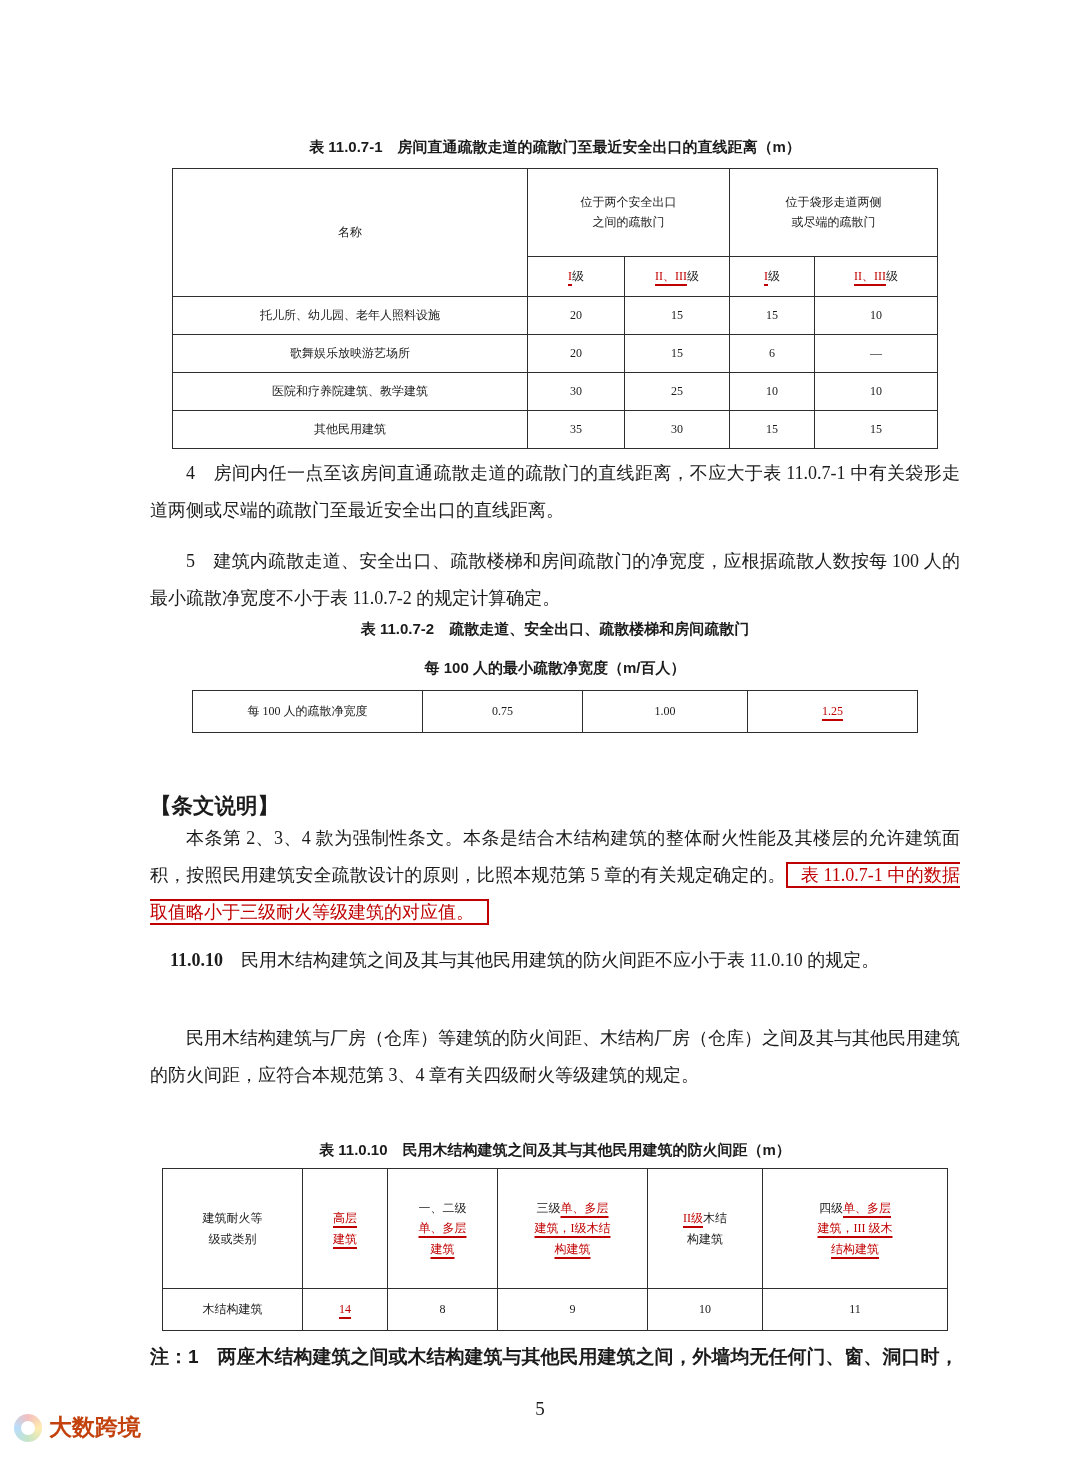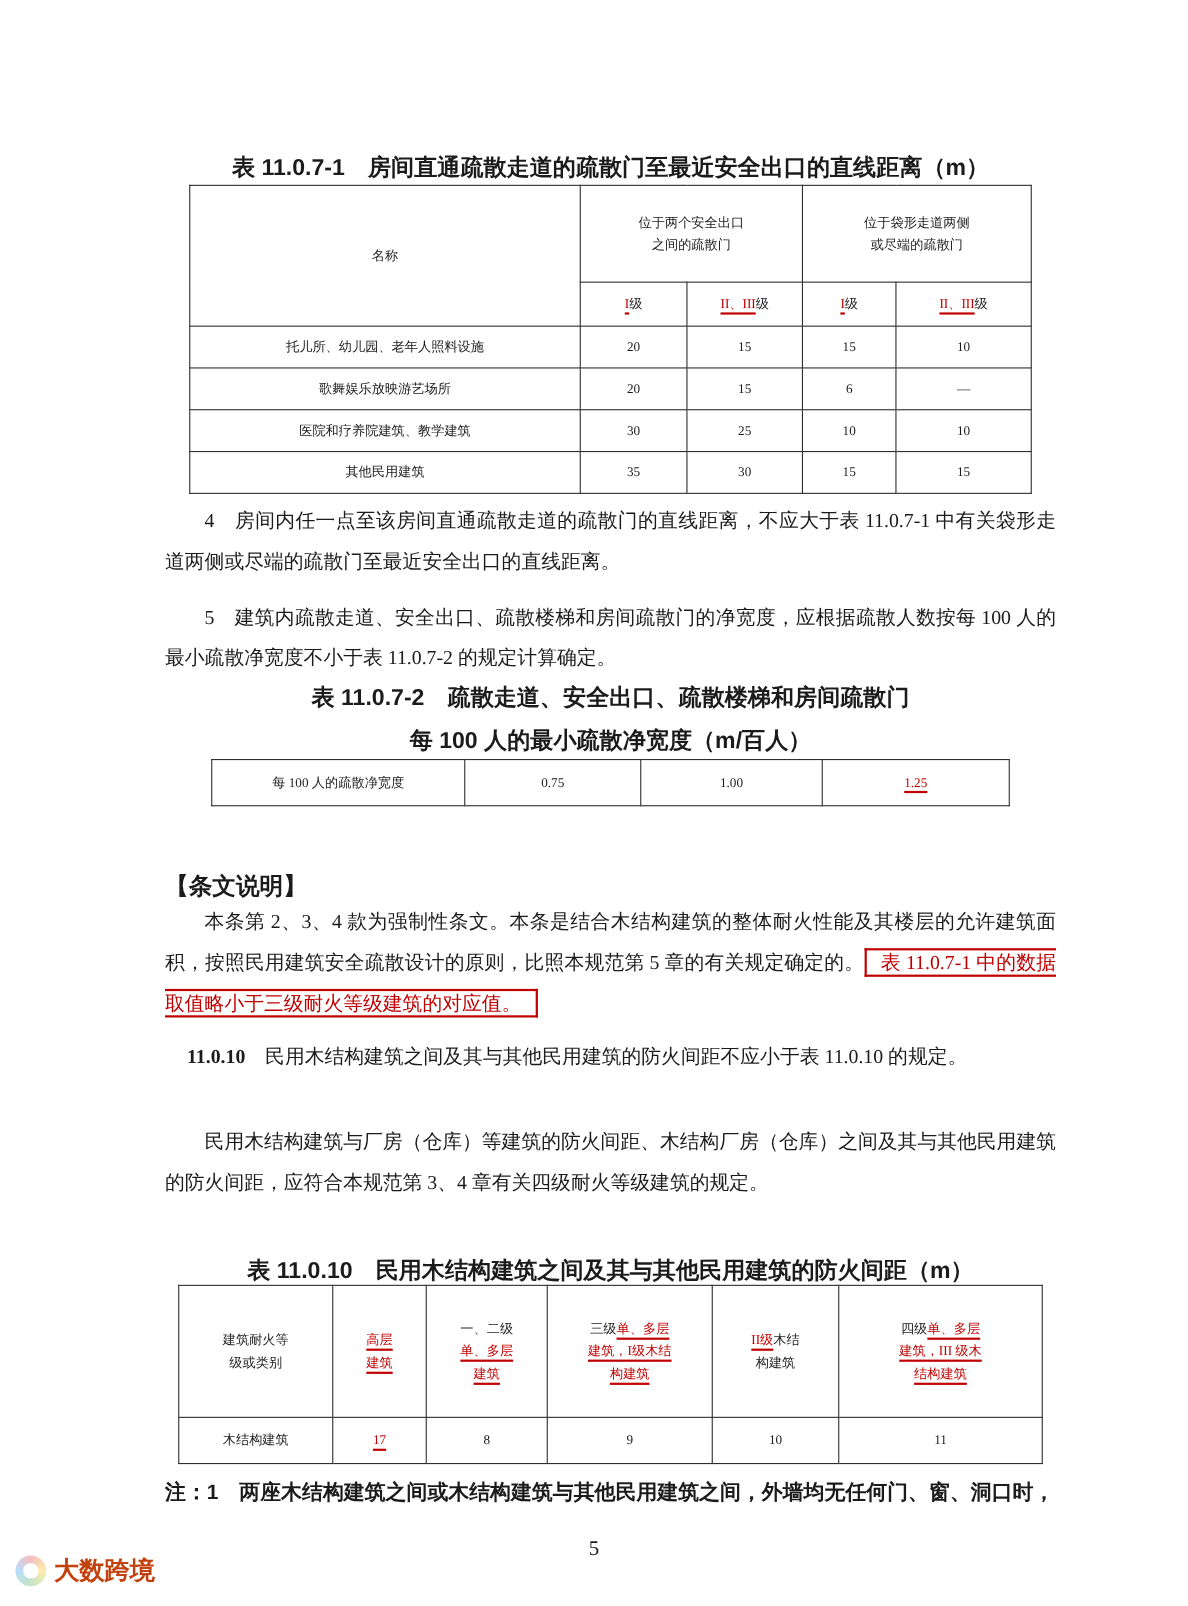--- a/index.html
+++ b/index.html
@@ -11,21 +11,21 @@
     overflow: hidden;
     font-family: "Liberation Serif", "DejaVu Serif", serif;
     color: #1b1b1b;
   }
   .abs { position: absolute; }
   .tbl-title {
     left: 150px; width: 810px;
     text-align: center;
     font-family: "Liberation Sans", "DejaVu Sans", sans-serif;
     font-weight: 700;
-    font-size: 21px;
+    font-size: 15px;
   }
   .para {
     left: 150px; width: 810px;
     font-size: 18px;
     line-height: 2.05;
     text-align: justify;
     margin: 0;
   }
   .indent { text-indent: 2em; }
   table {
@@ -213,21 +213,21 @@
 建筑，I级木结
 构建筑</span></td>
       <td><span class="red u">II级</span><span>木结
 构建筑</span></td>
       <td><span>四级</span><span class="red u">单、多层
 建筑，III 级木
 结构建筑</span></td>
     </tr>
     <tr class="t3-d">
       <td><span>木结构建筑</span></td>
-      <td><span class="red u">17</span></td>
+      <td><span class="red u">14</span></td>
       <td><span>8</span></td>
       <td><span>9</span></td>
       <td><span>10</span></td>
       <td><span>11</span></td>
     </tr>
   </tbody>
 </table>
 
 <div class="abs note-line" style="top:1344px;">注：1　两座木结构建筑之间或木结构建筑与其他民用建筑之间，外墙均无任何门、窗、洞口时，</div>
 

